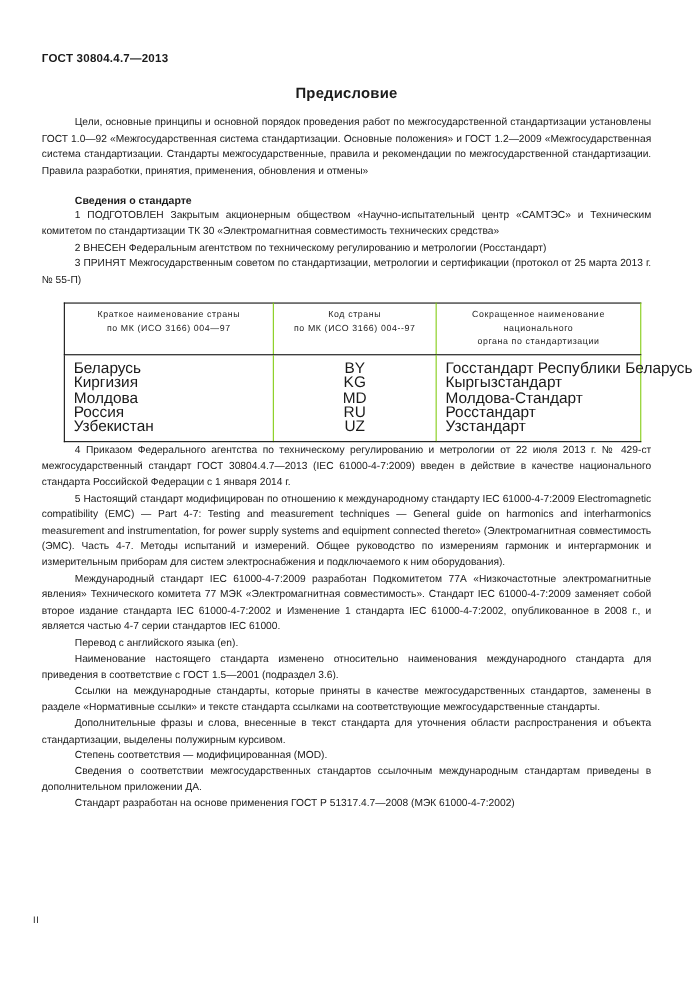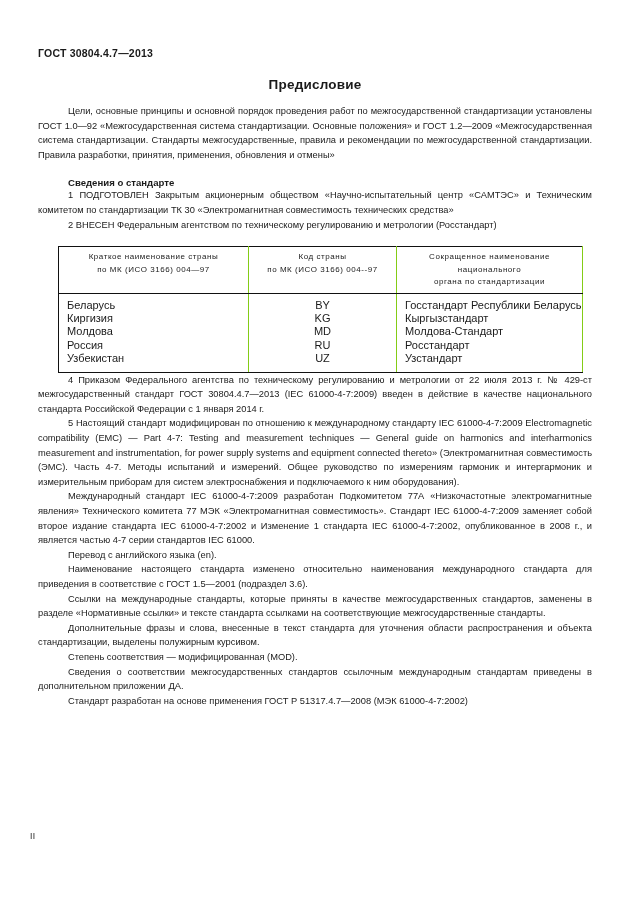--- a/index.html
+++ b/index.html
@@ -86,21 +86,21 @@
     border-bottom: 1px solid #111;
     font-size: 8px;
     font-weight: normal;
     letter-spacing: 0.55px;
     text-align: center;
     line-height: 12.5px;
     padding: 4px 6px 4px 6px;
   }
   table.country-table tbody td {
     border-bottom: 1px solid #111;
-    font-size: 11px;
+    font-size: 14px;
     line-height: 13.4px;
     padding: 5px 8px 6px 8px;
     margin-left: 20px;
   }
   td.col-country { text-align: left; }
   td.col-code { text-align: center; }
   td.col-body  { text-align: left; }
   .cell-line { display: block; white-space: nowrap; }
   .hdr-line { display: block; }
   
@@ -128,20 +128,21 @@
   <div class="content">
 
     <p class="para">Цели, основные принципы и основной порядок проведения работ по межгосударственной стандарти­зации установлены ГОСТ 1.0—92 «Межгосударственная  система  стандартизации. Основные положения» и ГОСТ 1.2—2009 «Межгосударственная система стандартизации. Стандарты межгосударственные, прави­ла и рекомендации по межгосударственной стандартизации. Правила  разработки, принятия, применения, обновления и отмены»</p>
 
     <p class="subhead">Сведения о стандарте</p>
 
     <p class="para gap-before">1 ПОДГОТОВЛЕН Закрытым  акционерным обществом «Научно-испытательный центр «САМТЭС» и  Техническим   комитетом по стандартизации ТК 30 «Электромагнитная совместимость технических средства»</p>
 
     <p class="para gap-before">2 ВНЕСЕН Федеральным агентством по техническому регулированию и метрологии (Росстандарт)</p>
 
+    <p class="para gap-before">3 ПРИНЯТ Межгосударственным  советом по стандартизации, метрологии и сертификации (протокол от 25 марта 2013 г. № 55-П)</p>
 
 
     <div class="tbl-wrap">
       <table class="country-table">
         <colgroup>
           <col class="c1">
             <col class="c2">
             <col class="c3">
         </colgroup>
         <thead>

